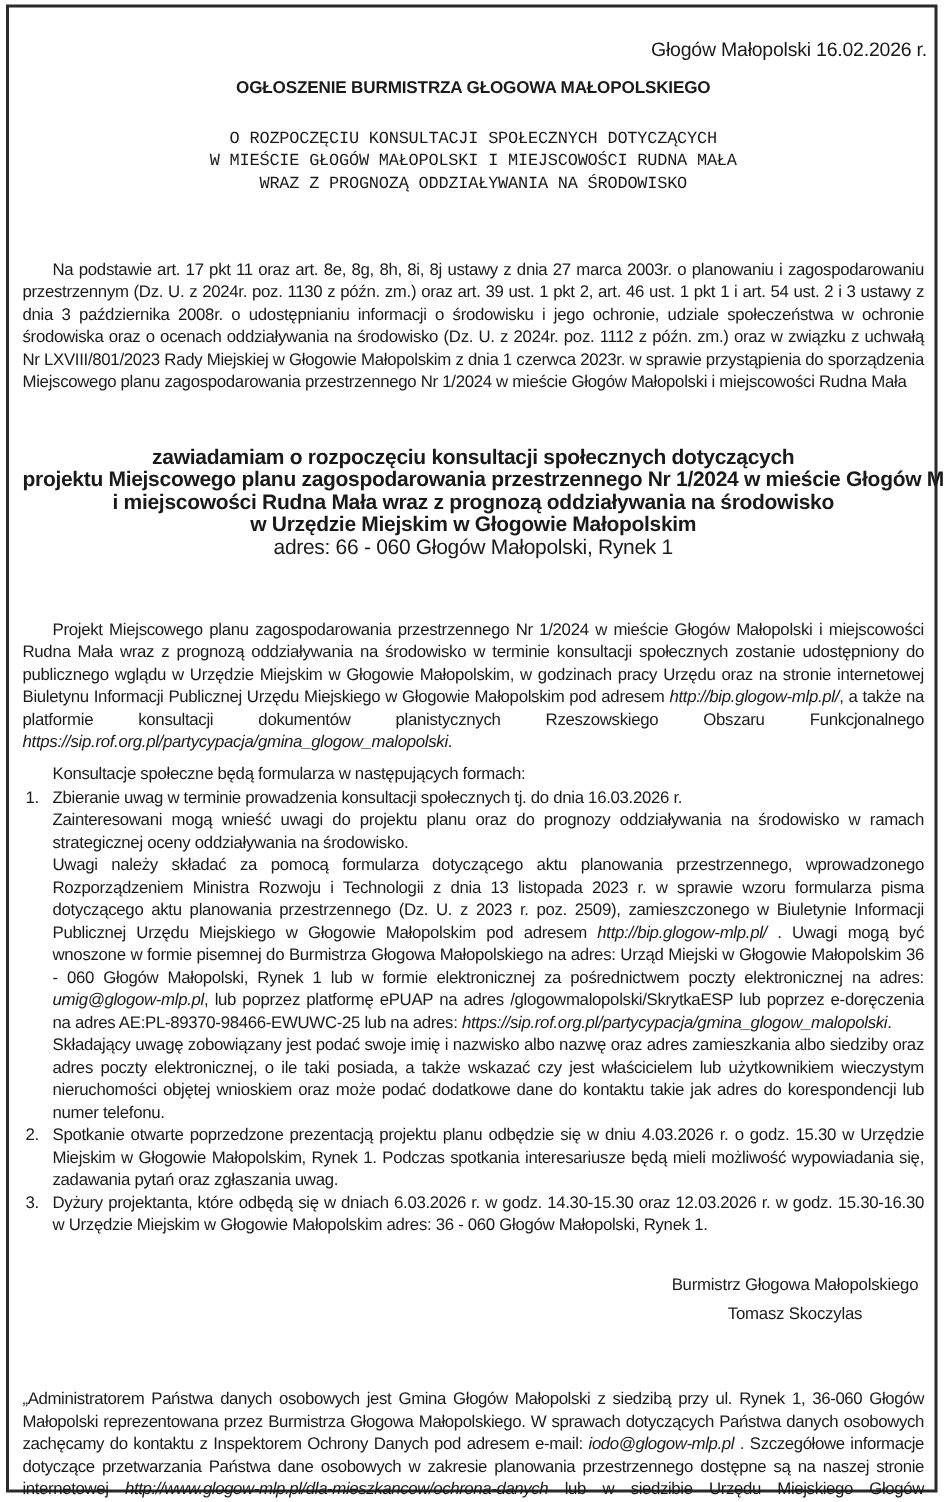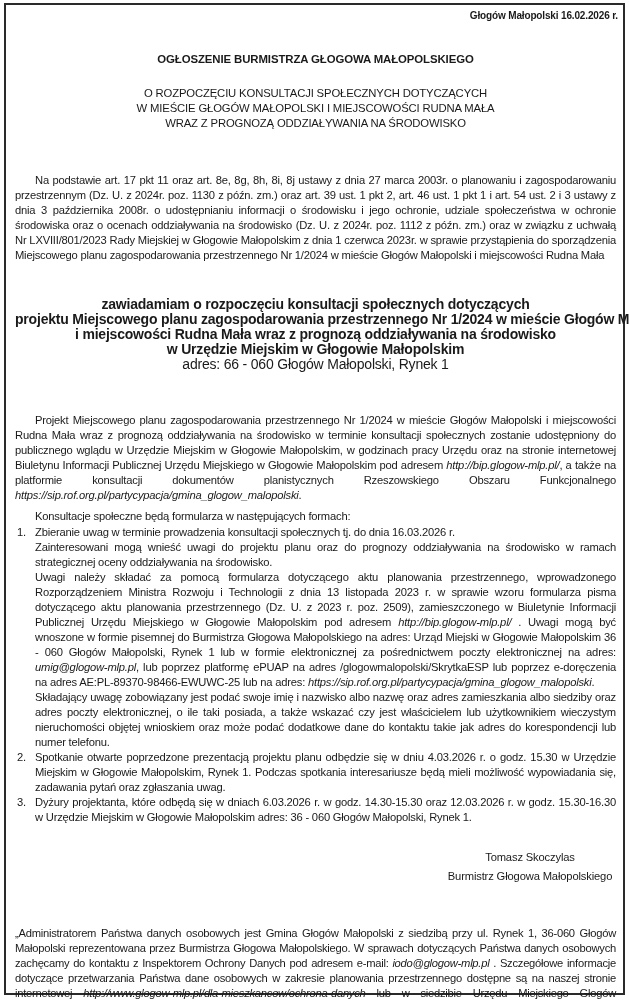--- a/index.html
+++ b/index.html
@@ -1,25 +1,25 @@
 <!DOCTYPE html>
 <html><head>
 <meta charset="utf-8">
 <style>
   html, body { margin:0; padding:0; background:#ffffff; }
   body { width:629px; height:1001px; position:relative; overflow:hidden;
          font-family:"Liberation Sans", sans-serif; color:#1a1a1a; }
   .frame { position:absolute; left:4px; top:3px; width:617px; height:988px;
            border:2px solid #2a2a2a; }
   .inner { position:absolute; left:9px; right:7px; top:0; bottom:0; }
-  .date { position:absolute; right:-2px; top:5px; font-size:10px; letter-spacing:-0.15px;font-weight:bold; }
+  .date { position:absolute; right:-2px; top:20px; font-size:13px; letter-spacing:-0.15px; }
   .title { position:absolute; left:0; right:0; top:48px; text-align:center;
            font-weight:bold; font-size:11.4px; letter-spacing:-0.1px; }
   .subtitle { position:absolute; left:0; right:0; top:81px; text-align:center;
-              font-size:11.3px; line-height:15px; letter-spacing:-0.15px; }
+              font-size:11.3px; line-height:15px; letter-spacing:-0.15px;font-family:Liberation Mono, monospace; }
   .subtitle div { white-space:nowrap; }
   .para { position:absolute; left:0; right:0; font-size:11.2px; line-height:15px;
           text-align:justify; text-align-last:left; letter-spacing:-0.2px; }
   .para.indent { text-indent:20px; }
   .announce { position:absolute; left:0; right:0; top:292px; text-align:center;
               font-weight:bold; font-size:14px; line-height:15px; letter-spacing:-0.2px; }
   .announce .addr { font-weight:normal; }
   .announce div { white-space:nowrap; }
   .it { font-style:italic; }
   .list-intro { position:absolute; left:20px; top:505px; font-size:11.2px; letter-spacing:-0.2px; }
@@ -75,20 +75,20 @@
         <span class="num">2.</span>
         <p>Spotkanie otwarte poprzedzone prezentacją projektu planu odbędzie się w dniu 4.03.2026 r. o godz. 15.30 w Urzędzie Miejskim w Głogowie Małopolskim, Rynek 1. Podczas spotkania interesariusze będą mieli możliwość wypowiadania się, zadawania pytań oraz zgłaszania uwag.</p>
       </div>
       <div class="li">
         <span class="num">3.</span>
         <p>Dyżury projektanta, które odbędą się w dniach 6.03.2026 r. w godz. 14.30-15.30 oraz 12.03.2026 r. w godz. 15.30-16.30 w Urzędzie Miejskim w Głogowie Małopolskim adres: 36 - 060 Głogów Małopolski, Rynek 1.</p>
       </div>
     </div>
 
     <div class="sign">
+      <div>Burmistrz Głogowa Małopolskiego</div>
       <div>Tomasz Skoczylas</div>
-      <div>Burmistrz Głogowa Małopolskiego</div>
     </div>
 
     <div class="gdpr"><span>„Administratorem Państwa danych osobowych jest Gmina Głogów Małopolski z siedzibą przy ul. Rynek 1, 36-060 Głogów Małopolski reprezentowana przez Burmistrza Głogowa Małopolskiego. W sprawach dotyczących Państwa danych osobowych zachęcamy do kontaktu z Inspektorem Ochrony Danych pod adresem e-mail: </span><span class="it">iodo@glogow-mlp.pl</span><span> . Szczegółowe informacje dotyczące przetwarzania Państwa dane osobowych w zakresie planowania przestrzennego dostępne są na naszej stronie internetowej </span><span class="it">http://www.glogow-mlp.pl/dla-mieszkancow/ochrona-danych</span><span> lub w siedzibie Urzędu Miejskiego Głogów Małopolski”.</span></div>
 
   </div>
 </div>
 
 </body></html>

